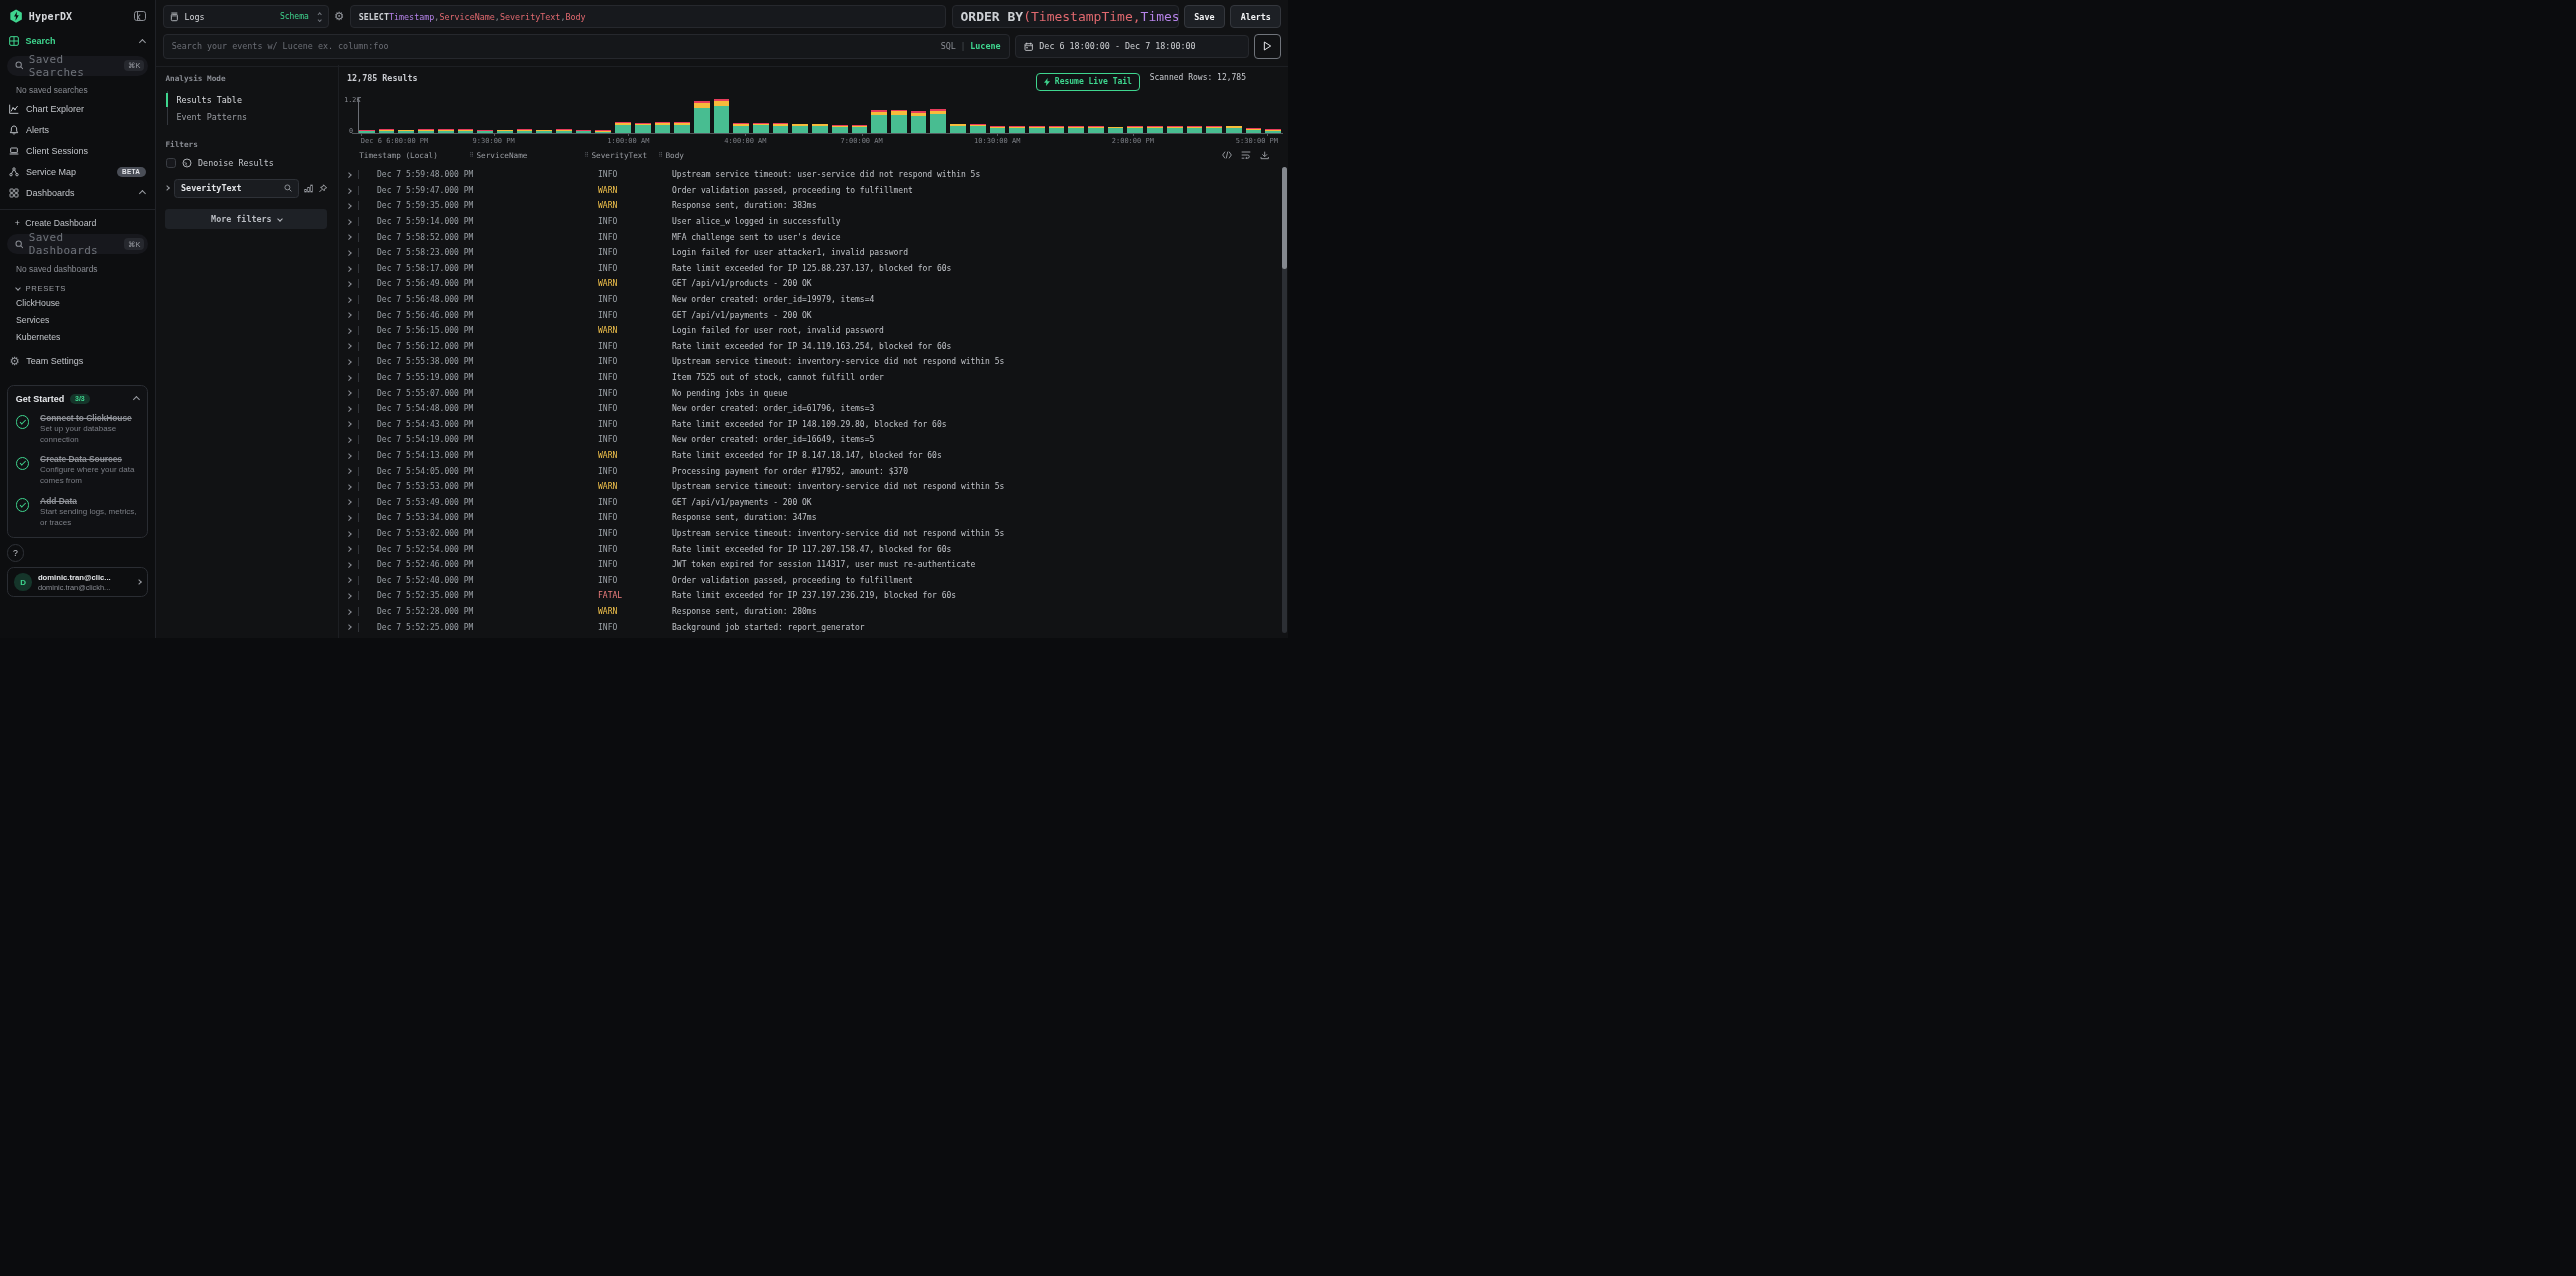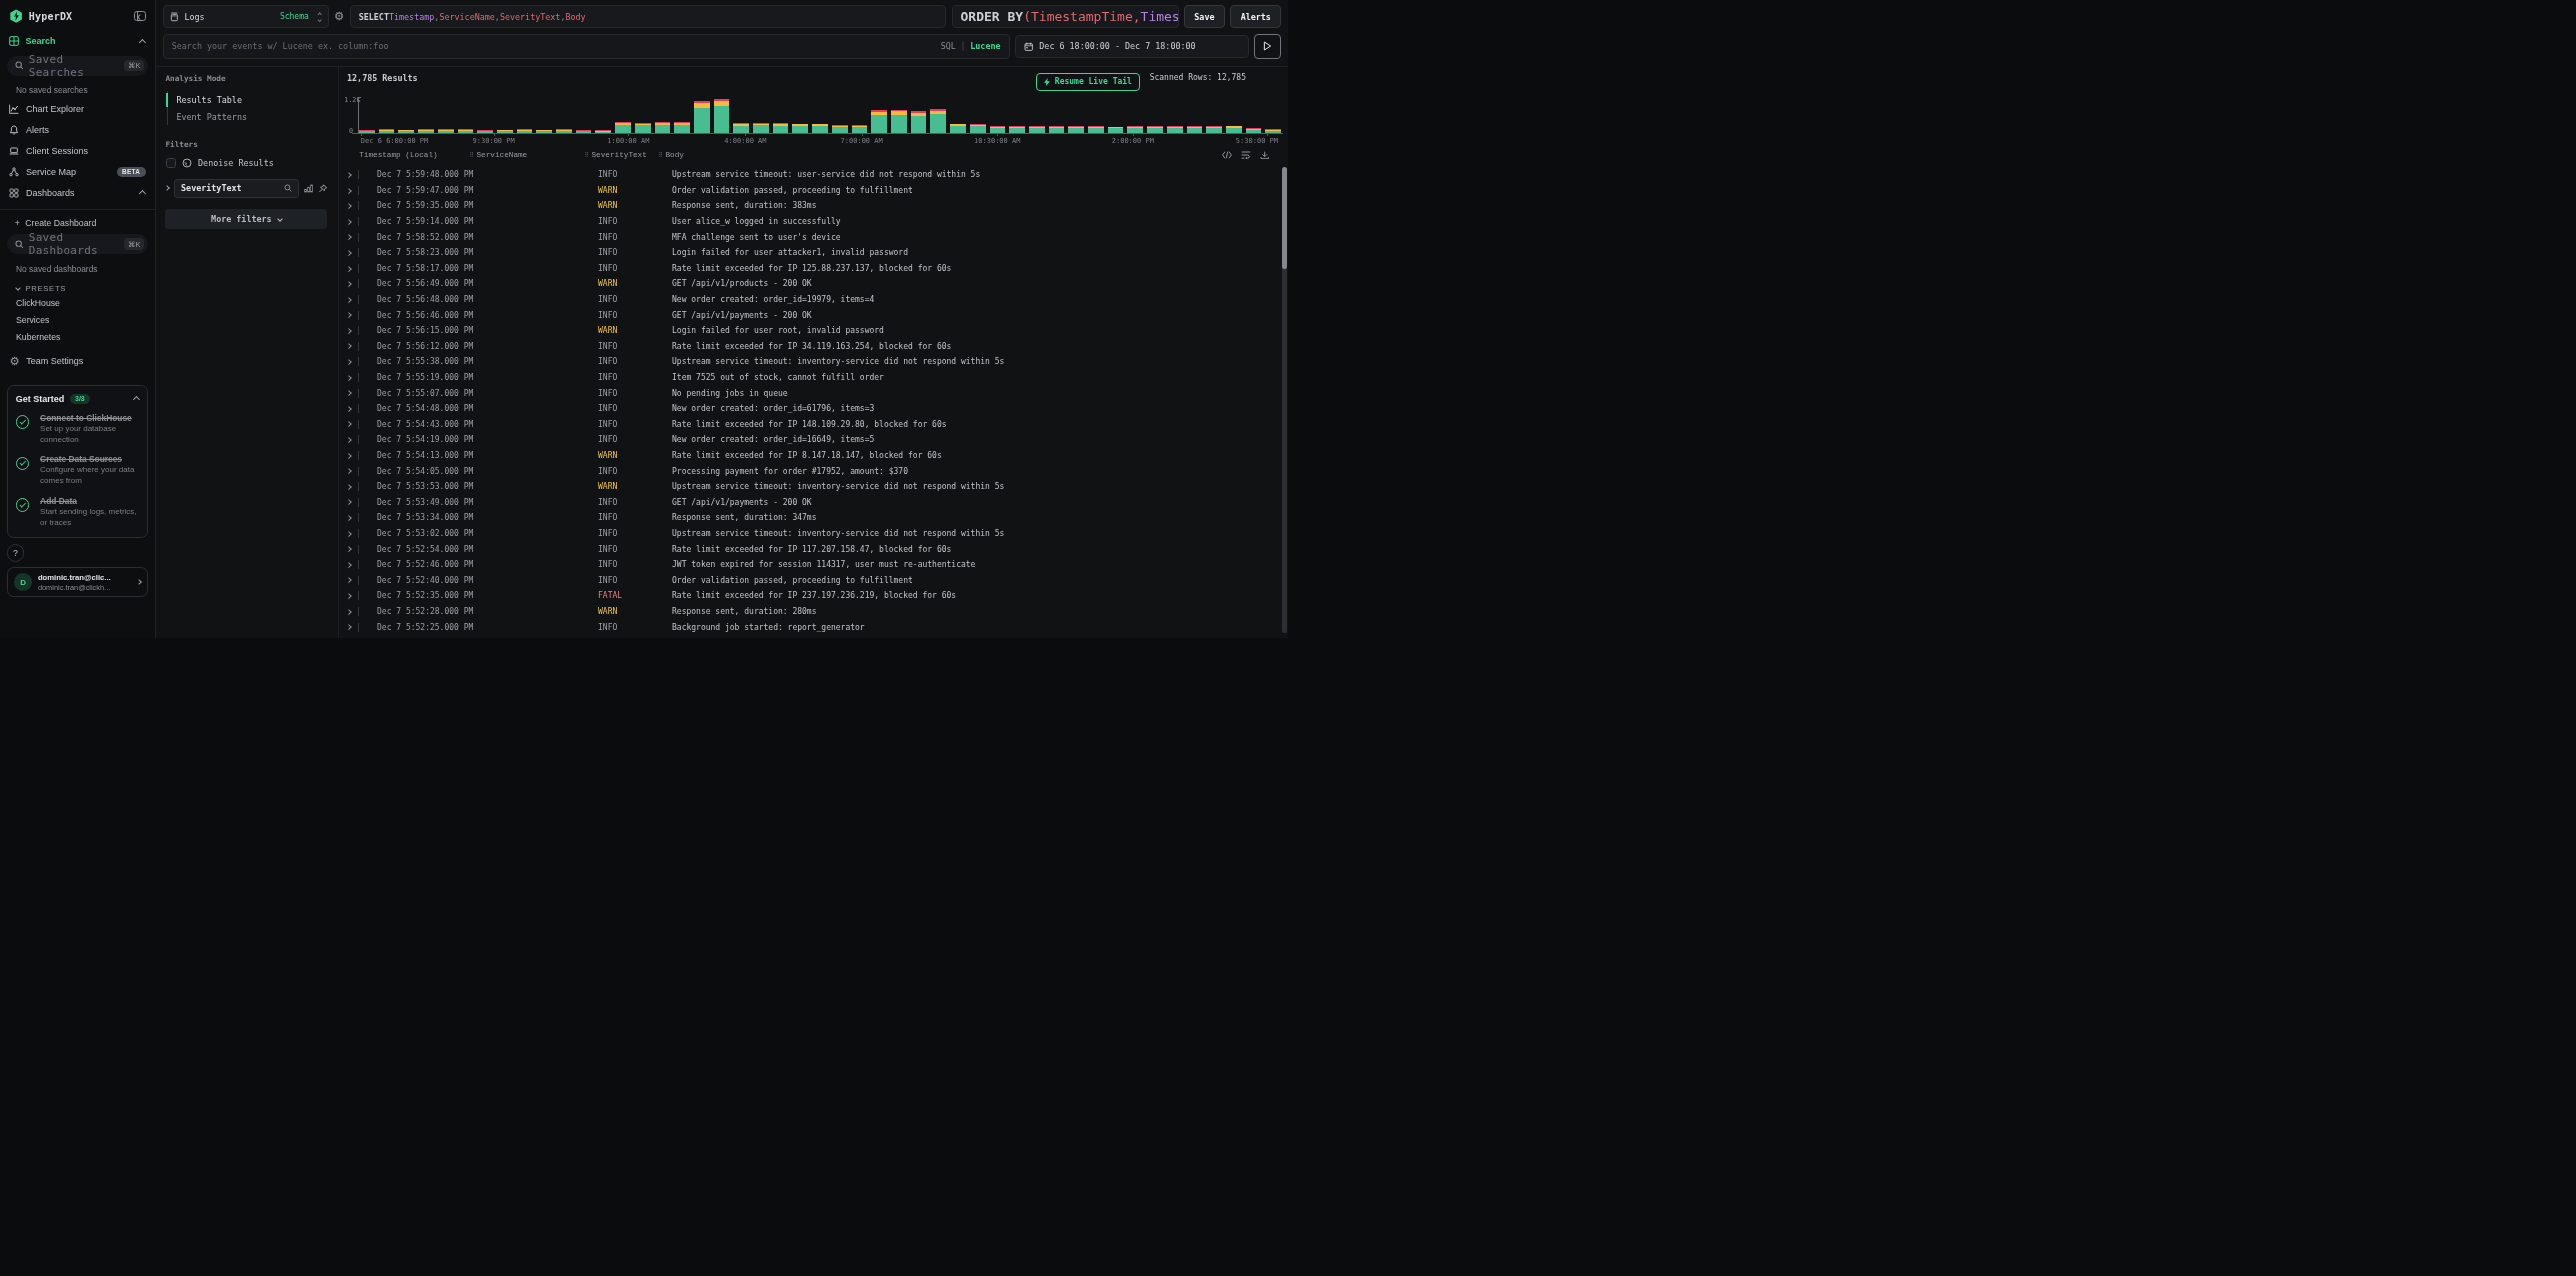--- a/index.html
+++ b/index.html
@@ -108,21 +108,21 @@
   .yaxis:before { content:""; position:absolute; top:0; left:0; width:3.4px; height:0.7px; background:#6b6e75; }
   .baseline { position:absolute; left:9.4px; right:0; bottom:13.4px; height:0.7px; background:#55585d; }
   .bars { position:absolute; left:16px; right:1.3px; top:1.3px; bottom:14px; display:flex; align-items:flex-end; gap:4px; }
   .bar { flex:1; display:flex; flex-direction:column; justify-content:flex-end; }
   .bar .seg { width:100%; }
   .xticks { position:absolute; left:16px; right:1.3px; bottom:0; height:13.4px; }
   .xtick-mark { position:absolute; top:-0.7px; width:0.7px; height:3.4px; background:#55585d; }
   .xtick-label { position:absolute; top:4px; font-size:7px; color:#7c7f86; white-space:nowrap; }
 
   .table-head { display:flex; align-items:center; padding:4px 0 4px 5.4px; color:#9a9da3; font-size:7.7px; }
-  .th { display:flex; gap:3.4px;font-family:Liberation Mono, monospace; }
+  .th { display:flex; gap:3.4px; }
   .drag-dots { color:#6b6e75; font-size:6px; letter-spacing:-0.7px; }
   .th-ts { width:125px; padding-left:14.8px; }
   .th-svc { width:115px; }
   .th-sev { width:74px; }
   .th-body { flex:1; }
   .head-icons { display:flex; align-items:center; gap:8.7px; margin-right:19px; color:#9a9da3; }
   .rows { position:absolute; left:0; right:9.4px; top:102px; bottom:0; overflow:hidden; }
   .trow { display:flex; align-items:center; height:15.6px; font-size:8px; }
   .trow .expander { width:19px; display:flex; justify-content:center; }
   .row-chev { width:3.7px; height:3.7px; border-top:1.1px solid #8b8e95; border-right:1.1px solid #8b8e95; transform:rotate(45deg); }

